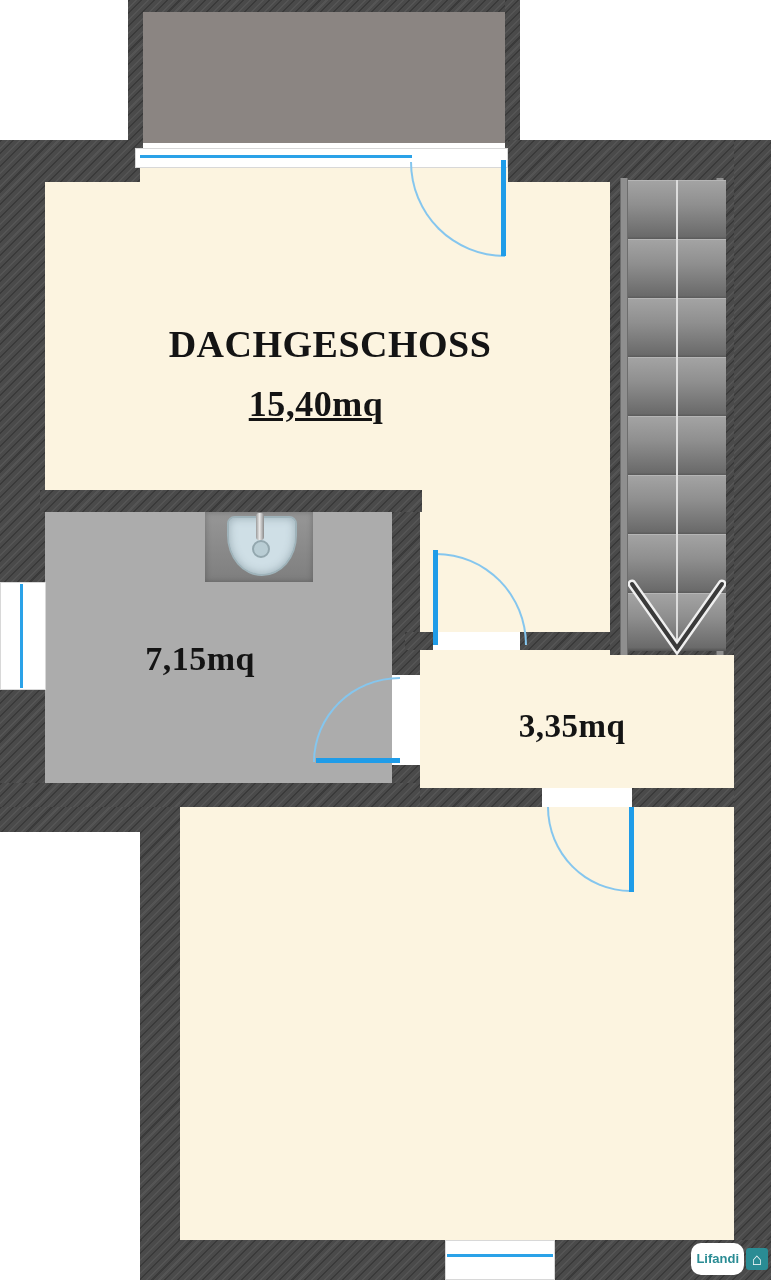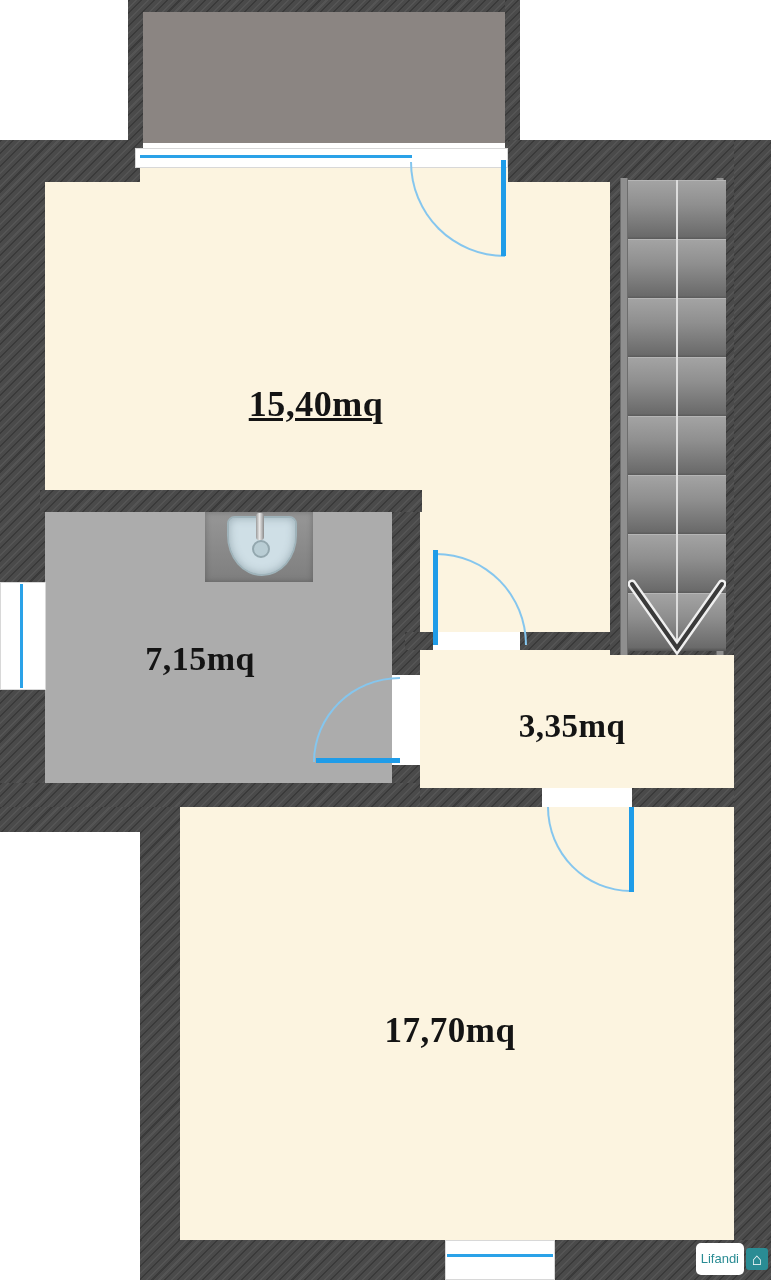--- a/index.html
+++ b/index.html
@@ -37,21 +37,21 @@
         background:linear-gradient(180deg,#979797,#7e7e7e);box-shadow:inset 0 0 6px rgba(0,0,0,0.25);}
   .sink-basin{position:absolute;left:227px;top:516px;width:66px;height:56px;background:#cfdfe6;
         border:2px solid #9fb3ba;border-radius:8px 8px 52% 52% / 8px 8px 70% 70%;
         box-shadow:inset 0 0 8px rgba(90,110,120,0.45);}
   .faucet{position:absolute;left:256px;top:513px;width:8px;height:27px;border-radius:3px;
         background:linear-gradient(90deg,#9a9a9a,#e8e8e8 45%,#8a8a8a);}
   .drain{position:absolute;left:252px;top:540px;width:14px;height:14px;border-radius:50%;
         background:#b9cdd4;border:2px solid #93a7ae;}
   .logo{position:absolute;right:3px;bottom:5px;display:flex;align-items:center;gap:2px;
         font-family:"Liberation Sans","DejaVu Sans",sans-serif;}
-  .logo-badge{background:#ffffff;border-radius:5px;padding:8px 5px;font-size:13px;font-weight:normal;
+  .logo-badge{background:#ffffff;border-radius:10px;padding:8px 5px;font-size:13px;font-weight:bold;
         color:#2a8c94;line-height:16px;}
   .logo-square{width:22px;height:22px;background:#2a8c94;border-radius:3px;color:#ffffff;
         display:flex;align-items:center;justify-content:center;font-size:17px;line-height:1;}
 </style>
 </head>
 <body>
 
 <div id="plan">
 
   <div class="floor-balcony" style="left:143px;top:10px;width:362px;height:133px;"></div>
@@ -118,23 +118,23 @@
   <div class="arc" style="left:410px;top:162px;width:93px;height:93px;border-left-width:2px;border-bottom-width:2px;border-bottom-left-radius:100% 100%;"></div>
   <div class="arc" style="left:436px;top:553px;width:89px;height:90px;border-top-width:2px;border-right-width:2px;border-top-right-radius:100% 100%;"></div>
   <div class="arc" style="left:313px;top:677px;width:85px;height:83px;border-top-width:2px;border-left-width:2px;border-top-left-radius:100% 100%;"></div>
   <div class="arc" style="left:547px;top:807px;width:82px;height:83px;border-left-width:2px;border-bottom-width:2px;border-bottom-left-radius:100% 100%;"></div>
 
   <div class="leaf" style="left:501px;top:160px;width:5px;height:96px;"></div>
   <div class="leaf" style="left:433px;top:550px;width:5px;height:95px;"></div>
   <div class="leaf" style="left:316px;top:758px;width:84px;height:5px;"></div>
   <div class="leaf" style="left:629px;top:807px;width:5px;height:85px;"></div>
 
+  <div class="label" style="left:330px;top:344px;font-size:38px;">DACHGESCHOSS</div>
   <div class="label" style="left:316px;top:404px;font-size:36px;text-decoration:underline;">15,40mq</div>
   <div class="label" style="left:200px;top:659px;font-size:34px;">7,15mq</div>
   <div class="label" style="left:572px;top:726px;font-size:33px;">3,35mq</div>
-  <div class="label" style="left:450px;top:1031px;font-size:35px;">17,70mq</div>
 
   <div class="logo">
     <span class="logo-badge">Lifandi</span>
     <span class="logo-square">⌂</span>
   </div>
 
 </div>
 
 </body></html>

